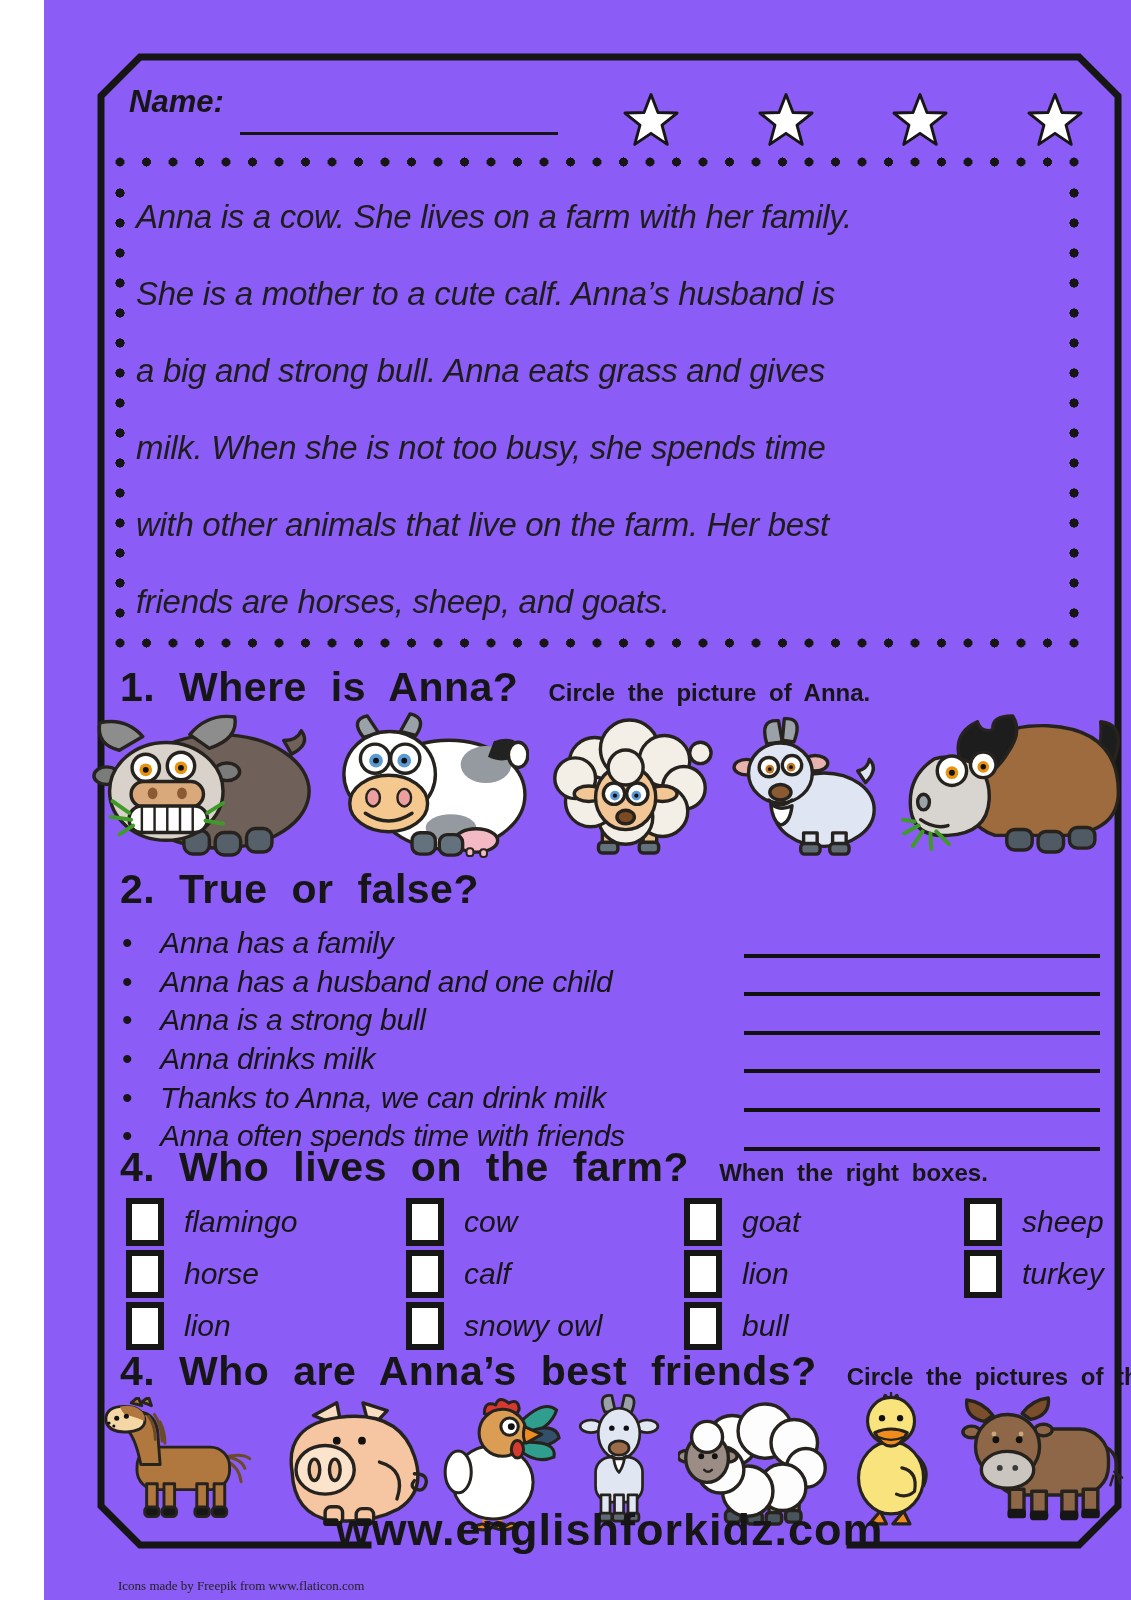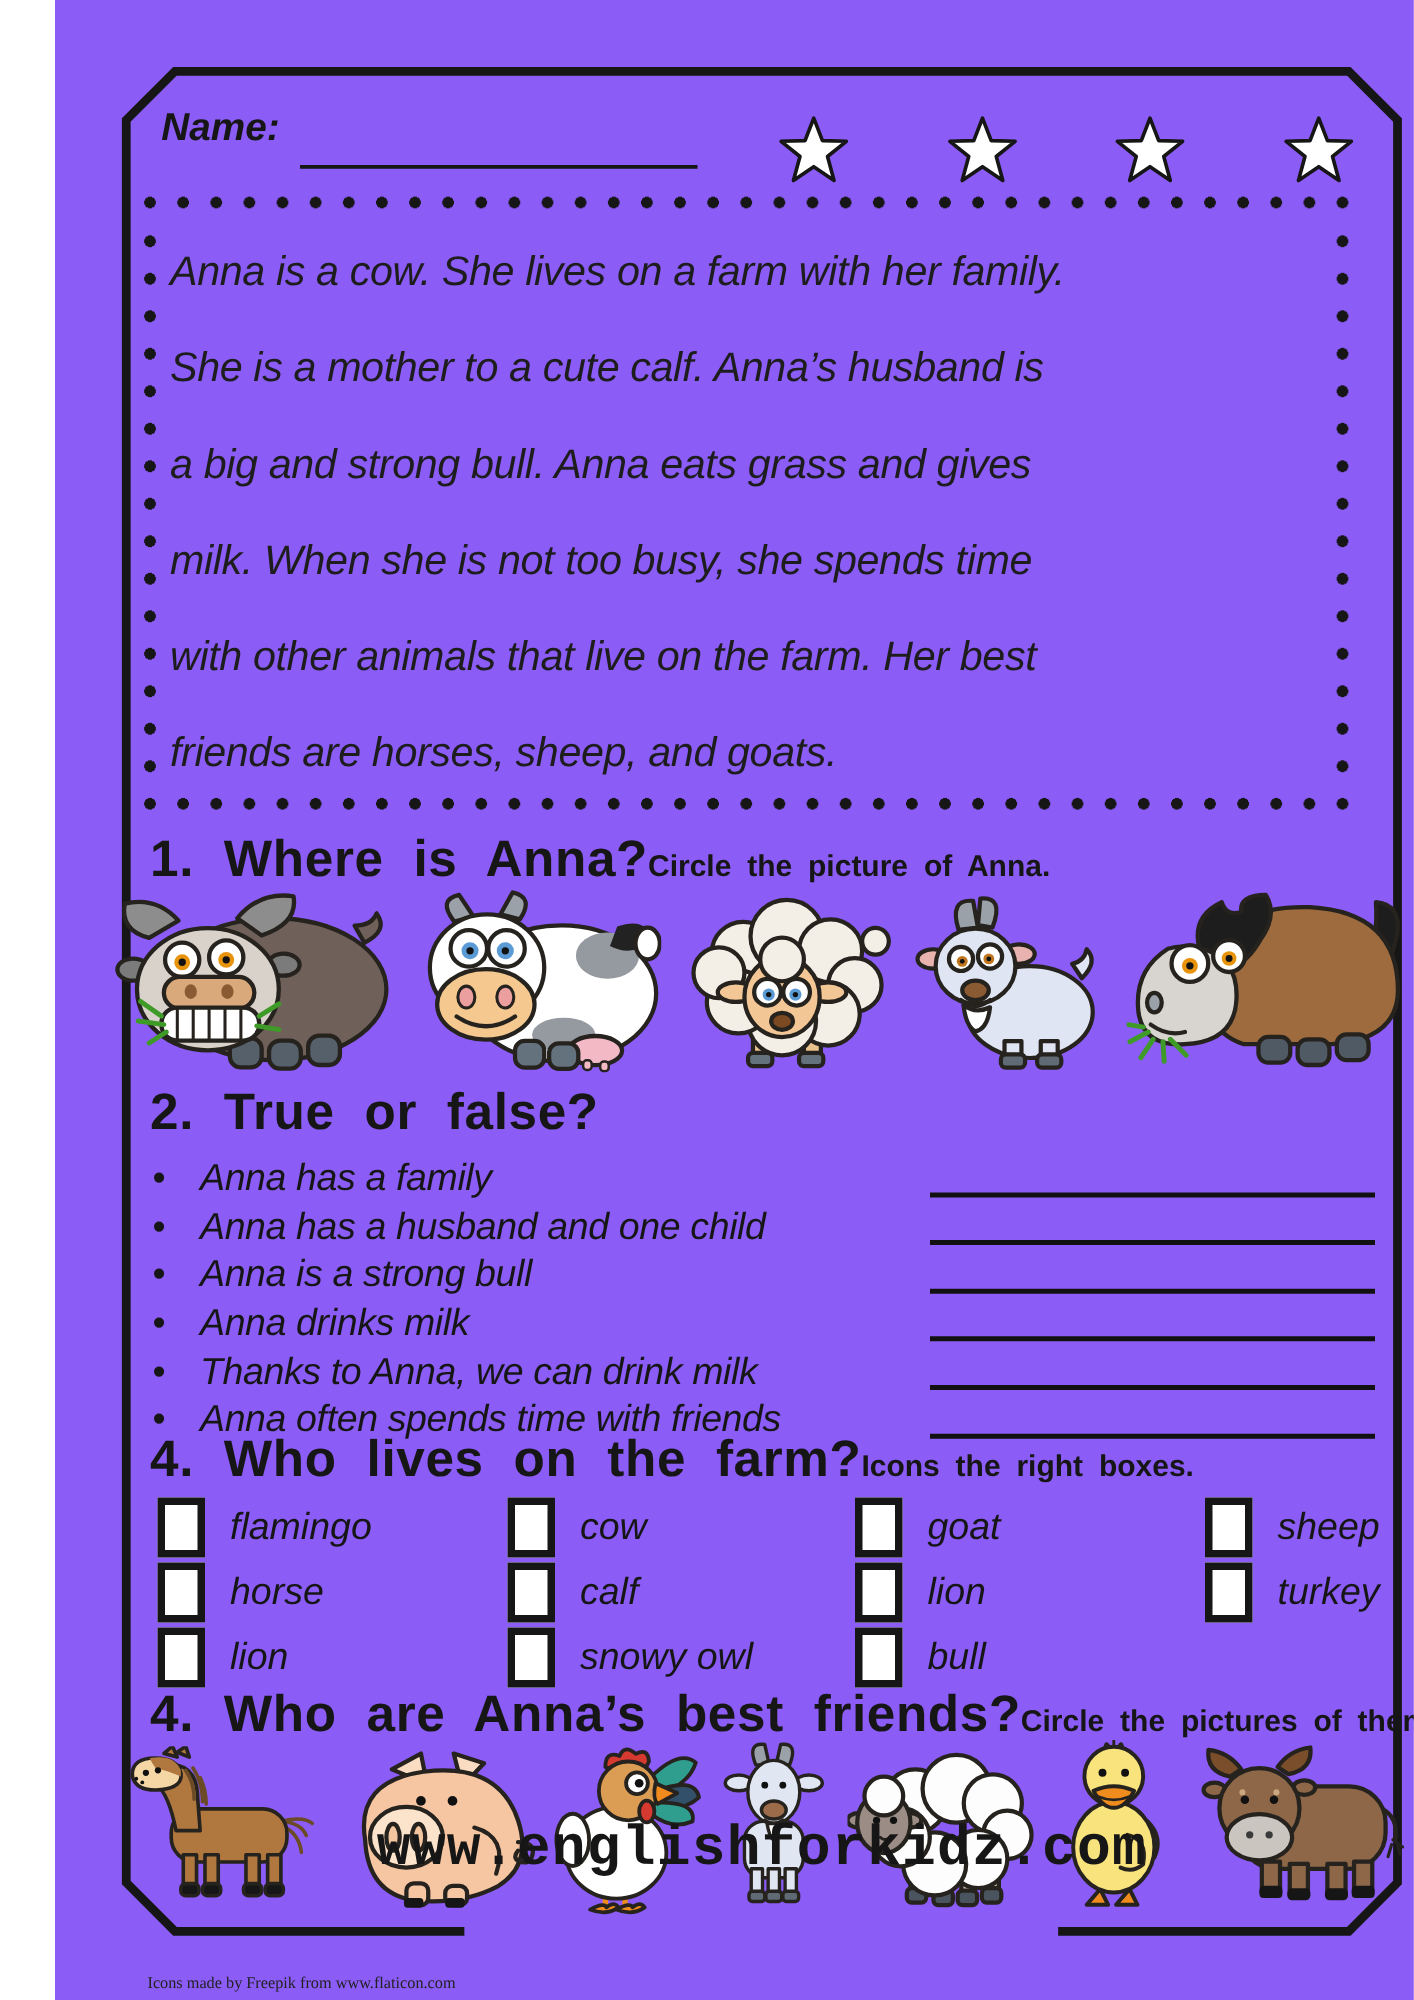--- a/index.html
+++ b/index.html
@@ -14,41 +14,41 @@
 
   .dots-h{height:14px;background-image:radial-gradient(circle,#161616 4.5px,transparent 4.6px);
           background-size:26.5px 14px;background-repeat:repeat-x;background-position:center;}
   .dots-v{width:14px;background-image:radial-gradient(circle,#161616 4.5px,transparent 4.6px);
           background-size:14px 30px;background-repeat:repeat-y;background-position:center;}
 
   .passage{left:92px;top:178px;width:940px;font-size:33px;font-style:italic;line-height:77px;
            letter-spacing:-0.3px;color:#1d1d1d;}
   .passage div{white-space:nowrap;}
 
-  .qhead{display:flex;align-items:baseline;white-space:nowrap;}
+  .qhead{display:flex;align-items:baseline;gap:30px;white-space:nowrap;}
   .h-main{font-size:41px;font-weight:800;word-spacing:12px;letter-spacing:.5px;}
   .h-sub{font-size:24px;font-weight:700;word-spacing:6px;}
 
   .anim-row{display:flex;align-items:flex-end;justify-content:space-between;}
   .anim-row svg{display:block;}
 
   .q2-list{left:78px;top:924px;width:978px;}
   .q2row{position:relative;height:38.6px;display:flex;align-items:center;}
   .q2bullet{width:38px;font-size:30px;}
   .q2text{font-size:30px;font-style:italic;letter-spacing:-0.3px;white-space:nowrap;}
   .answer-line{position:absolute;right:0;bottom:5px;width:356px;height:0;border-bottom:4px solid #111;}
 
   .q3-grid{left:82px;top:1196px;width:965px;display:grid;grid-template-columns:280px 278px 280px 1fr;
            grid-auto-rows:52px;}
   .q3cell{display:flex;align-items:center;}
   .cbx{width:26px;height:36px;border:6px solid #161616;background:#fff;flex:0 0 auto;}
   .q3lab{margin-left:20px;font-size:30px;font-style:italic;white-space:nowrap;}
 
-  .footer-site{left:50%;top:1454px;transform:translateX(-50%);z-index:3;
-               font-family:Liberation Mono, monospace;font-weight:700;font-size:45px;letter-spacing:1px;
+  .footer-site{left:50%;top:1504px;transform:translateX(-50%);z-index:3;
+               font-family:Liberation Sans, sans-serif;font-weight:700;font-size:45px;letter-spacing:1px;
                white-space:nowrap;}
   .credits{left:74px;top:1578px;font-size:13px;font-family:"Liberation Serif",serif;color:#222;}
 </style>
 </head>
 <body>
 
 <div class="sheet">
 
   <svg class="frame-svg" width="1131" height="1600" viewBox="0 0 1131 1600">
     <path d="M324 1545 L96 1545 L57 1506 L57 96 L96 57 L1035 57 L1074 96 L1074 1506 L1035 1545 L806 1545" fill="none" stroke="#161616" stroke-width="7" stroke-linecap="square" stroke-linejoin="miter"></path>
@@ -256,21 +256,21 @@
     </div>
     <div class="q2row">
       <span class="q2bullet">•</span>
       <span class="q2text">Anna often spends time with friends</span>
       <span class="answer-line"></span>
     </div>
   </div>
 
   <div class="layer qhead" style="left:76px;top:1144px;">
     <span class="h-main">4. Who lives on the farm?</span>
-    <span class="h-sub">Icons the right boxes.</span>
+    <span class="h-sub">When the right boxes.</span>
   </div>
 
   <div class="layer q3-grid">
     <div class="q3cell">
         <span class="cbx"></span>
         <span class="q3lab">flamingo</span>
       </div>
     <div class="q3cell">
         <span class="cbx"></span>
         <span class="q3lab">cow</span>

